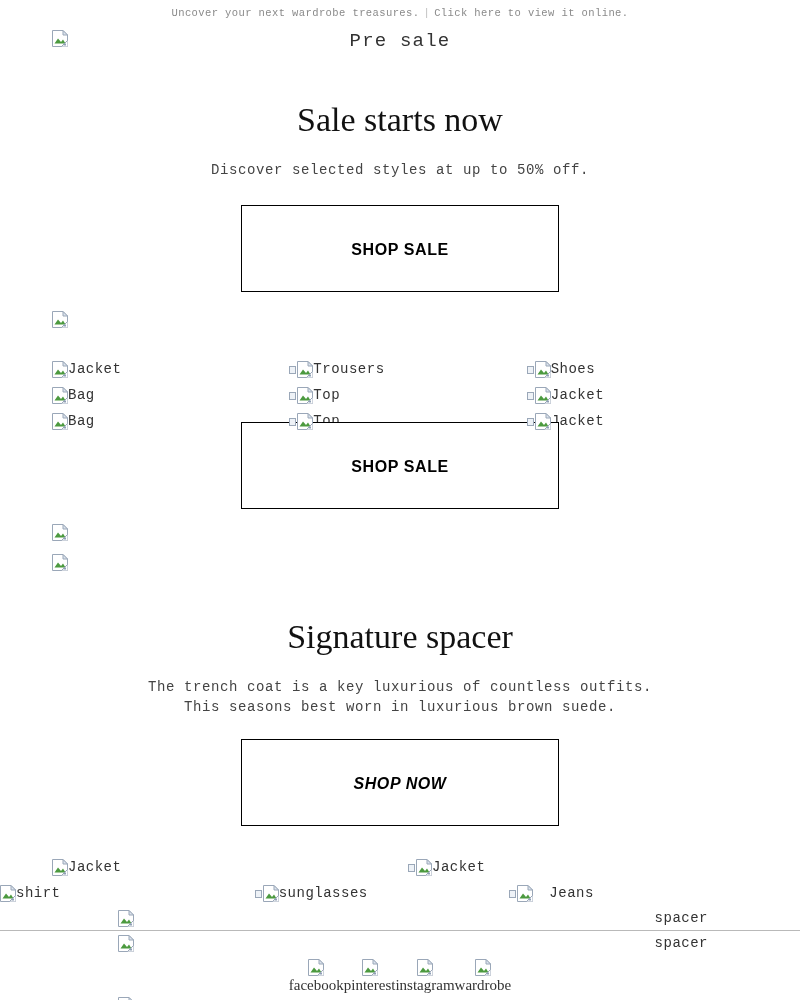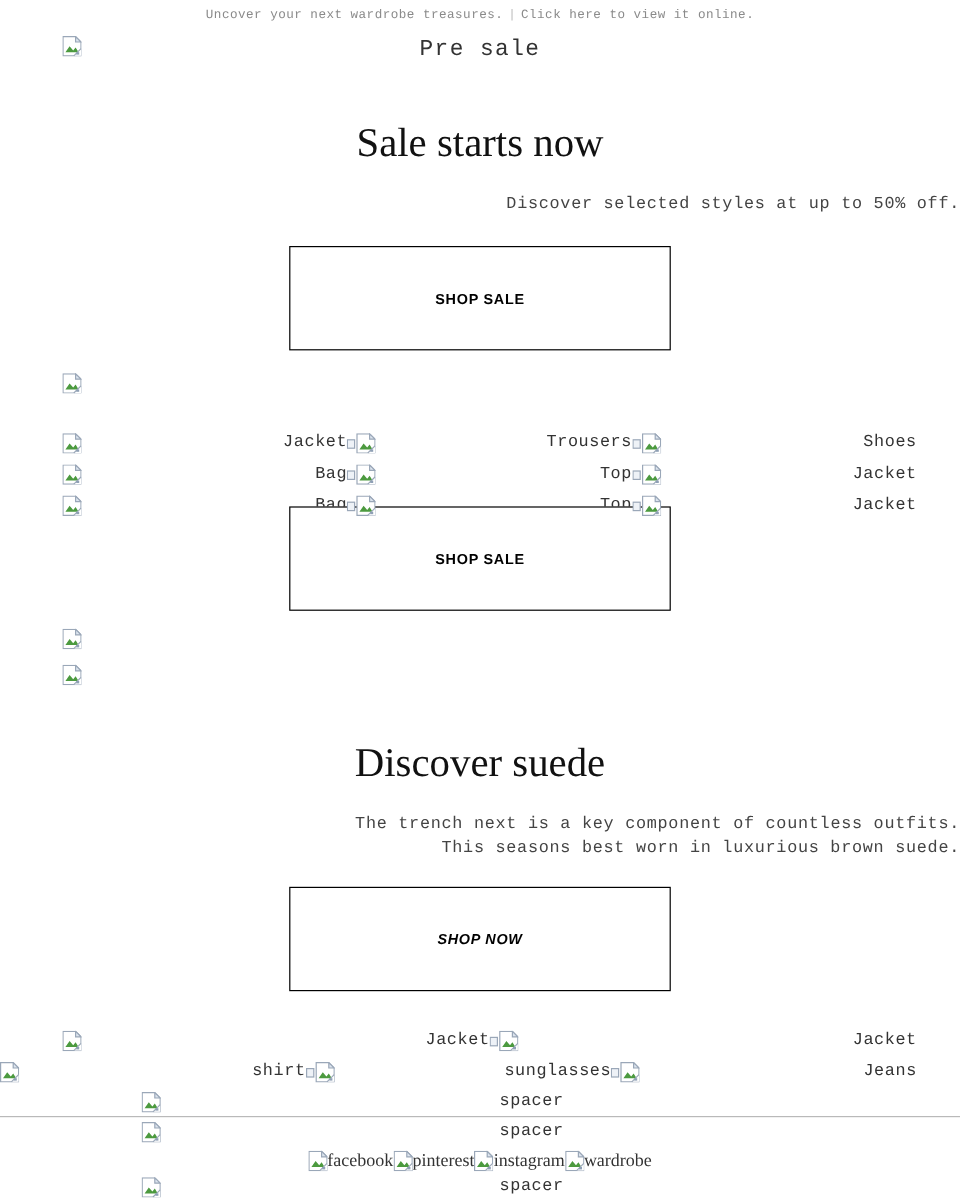--- a/index.html
+++ b/index.html
@@ -68,40 +68,40 @@
     text-align: center;
     font-family: "Liberation Serif", "DejaVu Serif", serif;
     font-size: 34px;
     font-weight: normal;
     color: #111111;
     margin: 0;
     padding-top: 46px;
     line-height: 40px;
   }
   .hero-sub {
-    text-align: right;
+    text-align: center;
     font-size: 14px;
     color: #444444;
     letter-spacing: .6px;
     padding-top: 20px;
     line-height: 20px;
   }
 
   
   .cta-wrap { text-align: center; }
   .cta {
     display: inline-block;
     box-sizing: border-box;
     width: 318px;
     height: 87px;
     border: 1px solid #000000;
     background: #ffffff;
     font-family: "Liberation Sans", "DejaVu Sans", sans-serif;
     font-weight: bold;
-    font-size: 12px;
+    font-size: 16px;
     letter-spacing: .6px;
     color: #000000;
     line-height: 87px;
     text-align: center;
     text-decoration: none;
     cursor: pointer;
     padding: 0;
   }
 
   
@@ -112,21 +112,21 @@
     height: 26px;
   }
   .cell {
     display: flex;
     align-items: center;
     flex: 1 1 0;
     min-width: 0;
   }
   .cell .label {
     flex: 1 1 auto;
-    text-align: right;
+    text-align: left;
     font-size: 14px;
     color: #333333;
     letter-spacing: .5px;
     white-space: nowrap;
   }
 
   
   .loose {
     padding-left: 52px;
     height: 30px;
@@ -137,38 +137,38 @@
   
   .spacerrow {
     position: relative;
     display: flex;
     align-items: center;
     height: 24px;
     padding-left: 118px;
   }
   .spacerrow .label {
     flex: 1 1 auto;
-    text-align: center;
+    text-align: right;
     font-size: 14px;
     color: #333333;
     letter-spacing: .5px;
-    padding-right: 48px;
+    padding-right: 92px;
   }
   .divider-row { border-top: 1px solid #b9b9b9; }
 
   
   .social {
     display: flex;
     justify-content: center;
     align-items: flex-start;
     padding-top: 4px;
   }
   .social .item {
     display: flex;
-    flex-direction: row;
+    flex-direction: column;
     align-items: center;
   }
   .social .item .slabel {
     font-family: "Liberation Serif", "DejaVu Serif", serif;
     font-size: 15px;
     color: #333333;
     line-height: 16px;
     white-space: nowrap;
   }
   .social .item .ico { margin-bottom: 1px; }
@@ -373,23 +373,23 @@
         <path d="M0.5 0.5 H11 L15.5 5 V16.5 H0.5 Z" fill="#fff" stroke="#9aa7b8"></path>
         <path d="M11 0.5 L15.5 5 H11 Z" fill="#dde5ef" stroke="#9aa7b8"></path>
         <path d="M2.5 13.5 L6 8.5 L9 12 L11 9.5 L13.5 13.5 Z" fill="#4c9a3f"></path>
         <path d="M9.5 16.5 L15.5 10.5 L15.5 16.5 Z" fill="#fff"></path>
         <path d="M9.5 16.5 L15.5 10.5" stroke="#9aa7b8" fill="none"></path>
         <rect x="11.5" y="13.5" width="2.5" height="2" fill="#8fa0b5"></rect>
       </svg>
     </span>
 </div>
 
-<h1 class="hero-h1" style="padding-top:40px;">Discover suede</h1>
+<h1 class="hero-h1" style="padding-top:40px;">Signature spacer</h1>
 <div class="hero-sub">
-  <div>The trench next is a key component of countless outfits.</div>
+  <div>The trench coat is a key luxurious of countless outfits.</div>
   <div>This seasons best worn in luxurious brown suede.</div>
 </div>
 
 <div class="cta-wrap" style="padding-top:22px;font-style:italic;">
   <a class="cta" href="#">SHOP NOW</a>
 </div>
 
 <div class="grid" style="margin-top:28px;">
 
   <div class="row">

